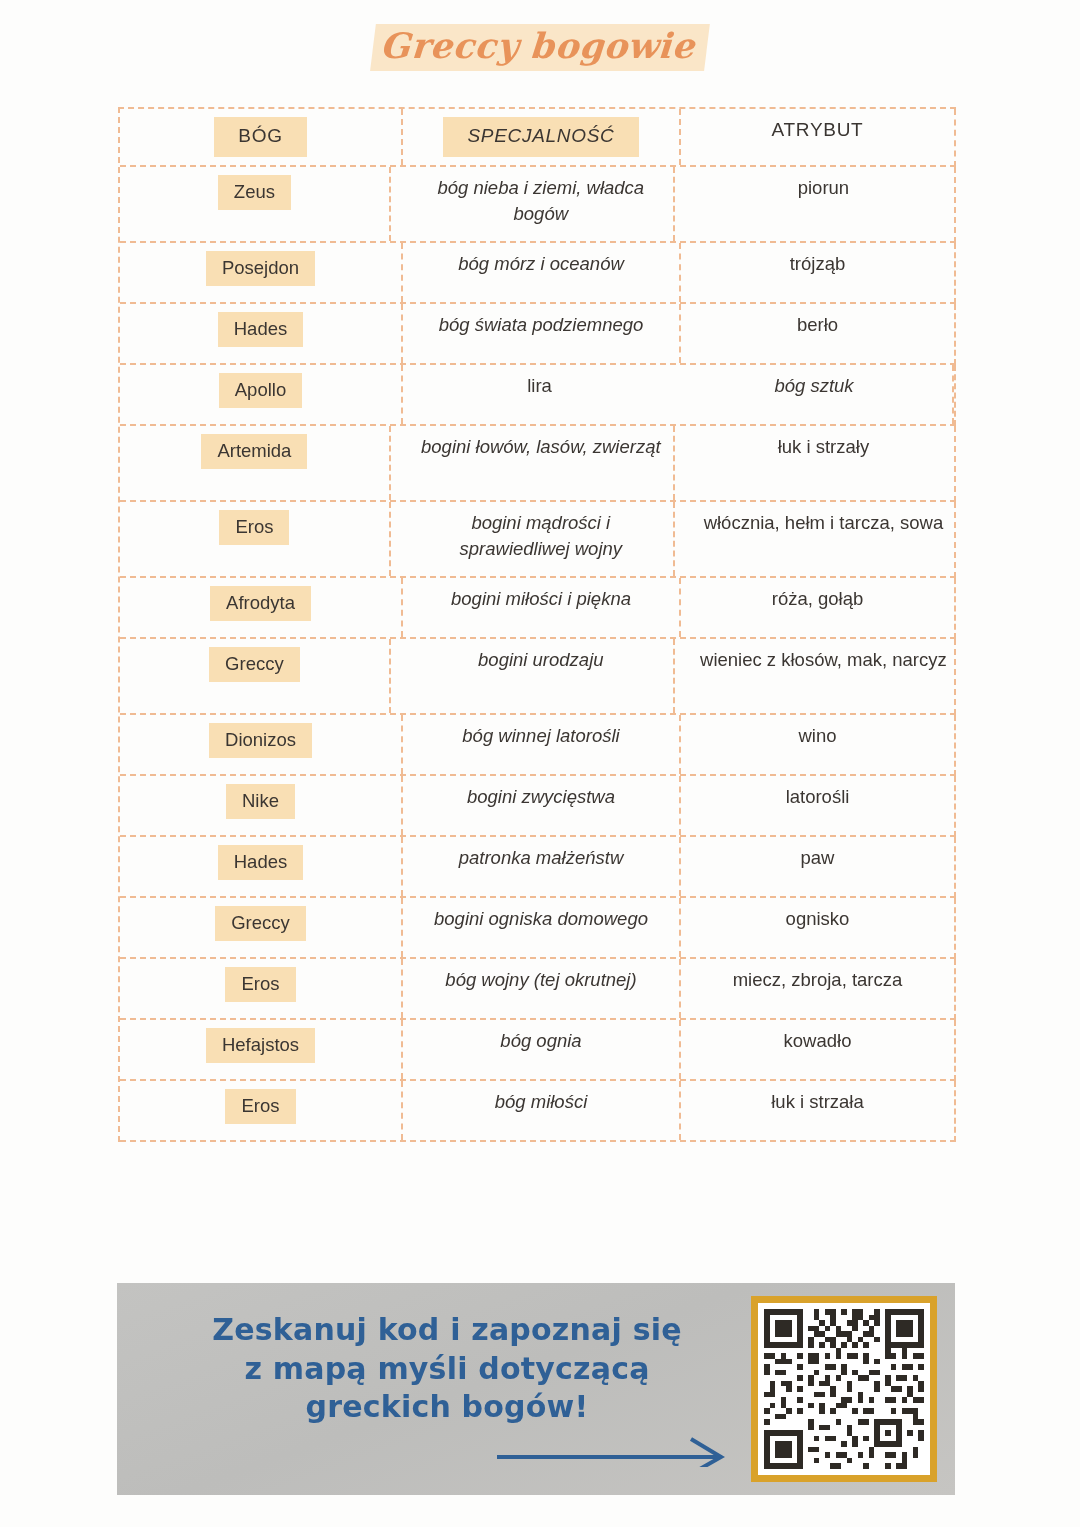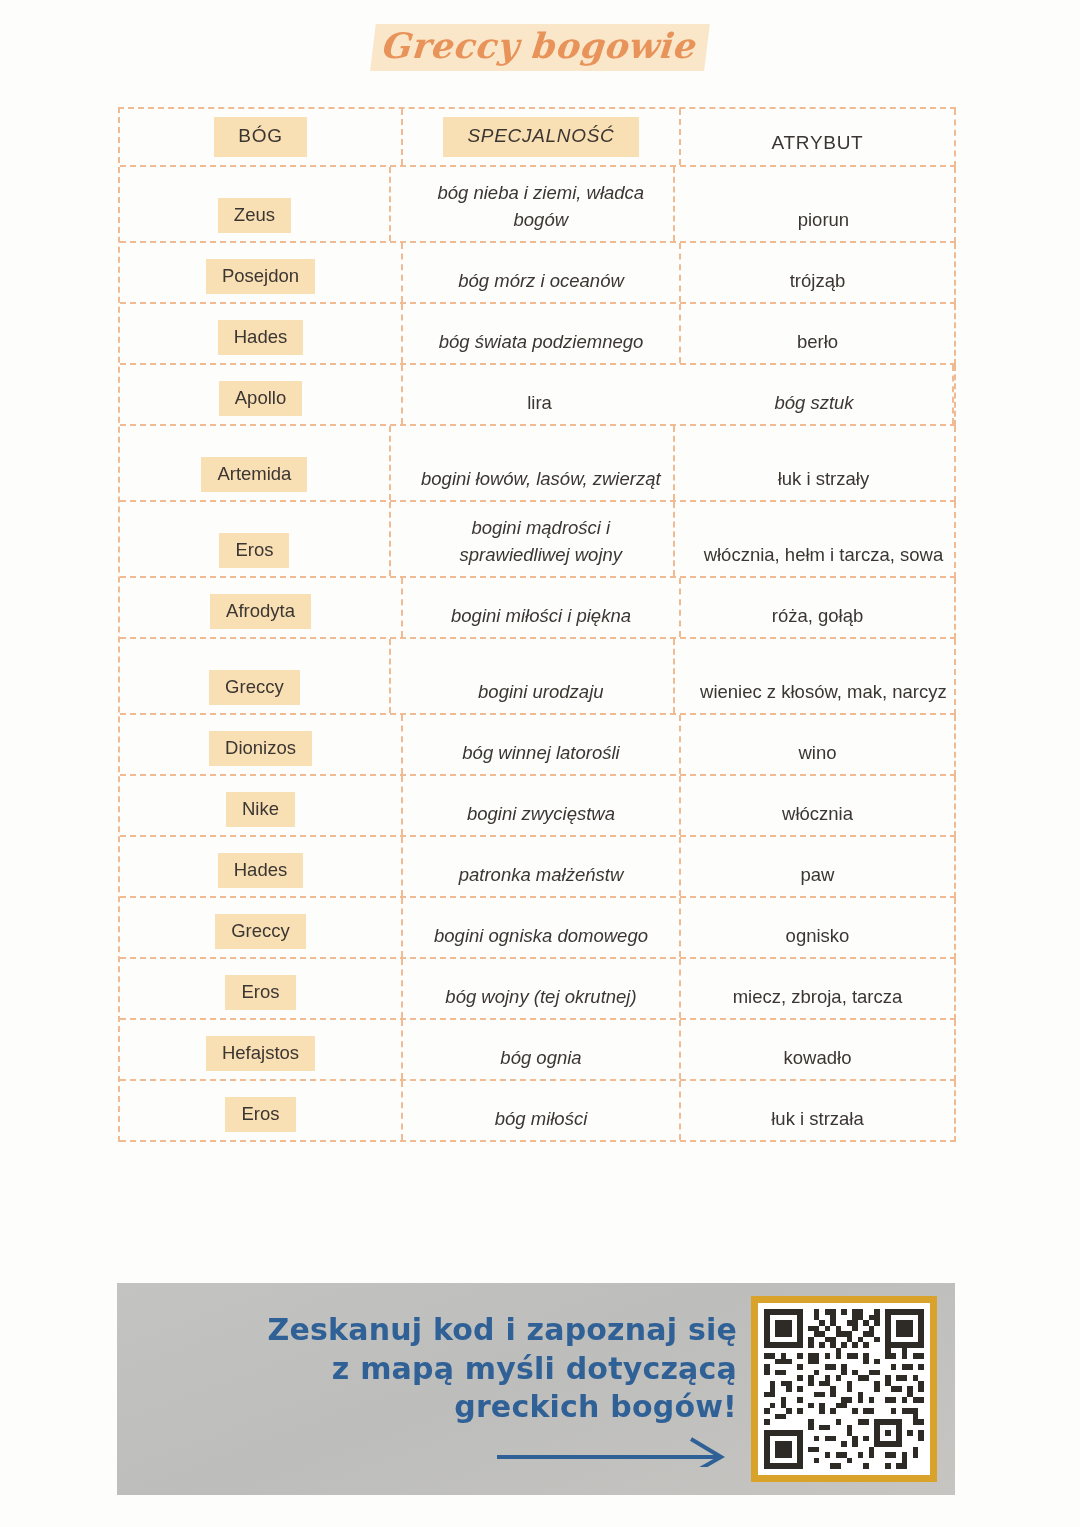--- a/index.html
+++ b/index.html
@@ -54,21 +54,21 @@
   .row {
     display: flex;
     width: 100%;
     border-bottom: 2px dashed #f0bb93;
     border-right: 2px dashed #f0bb93;
     align-items: stretch;
   }
 
   .cell {
     display: flex;
-    align-items: flex-end;
+    align-items: flex-start;
     justify-content: center;
     text-align: center;
     padding: 8px 6px;
     color: #3b3632;
     font-size: 18.5px;
     line-height: 1.42;
   }
 
   .c-god {
     width: 283px;
@@ -106,21 +106,21 @@
     height: 212px;
     background: linear-gradient(160deg, #c3c3c1 0%, #bdbdbb 45%, #c6c5c2 100%);
     display: flex;
     align-items: center;
   }
 
   .banner-text {
     flex: 1;
     padding-left: 40px;
     padding-right: 14px;
-    text-align: right;
+    text-align: center;
     color: #2f6096;
     font-family: "DejaVu Sans", sans-serif;
     font-weight: bold;
     font-size: 30px;
     line-height: 1.28;
     letter-spacing: 0.2px;
     position: relative;
   }
   .banner-text div { white-space: nowrap; }
 
@@ -239,21 +239,21 @@
         </div>
       <div class="cell c-spec">bóg winnej latorośli</div>
       <div class="cell c-attr">wino</div>
     </div>
 
     <div class="row r-short">
       <div class="cell c-god">
           <span class="hl">Nike</span>
         </div>
       <div class="cell c-spec">bogini zwycięstwa</div>
-      <div class="cell c-attr">włócznia</div>
+      <div class="cell c-attr">latorośli</div>
     </div>
 
     <div class="row r-short">
       <div class="cell c-god">
           <span class="hl">Hades</span>
         </div>
       <div class="cell c-spec">patronka małżeństw</div>
       <div class="cell c-attr">paw</div>
     </div>
 

